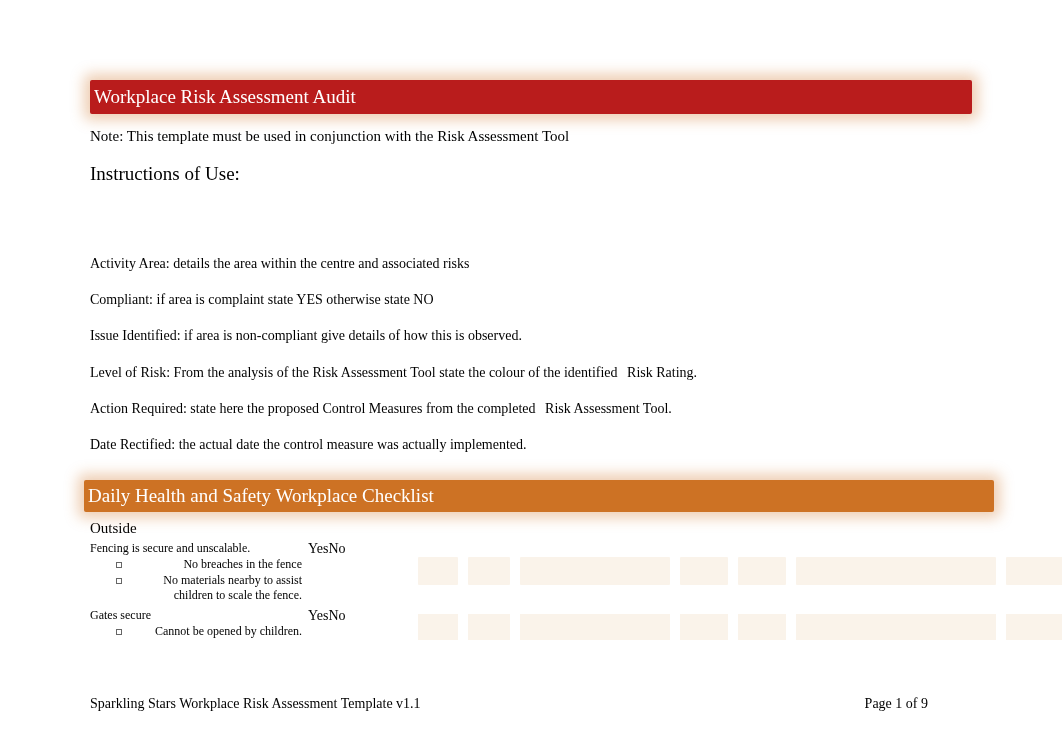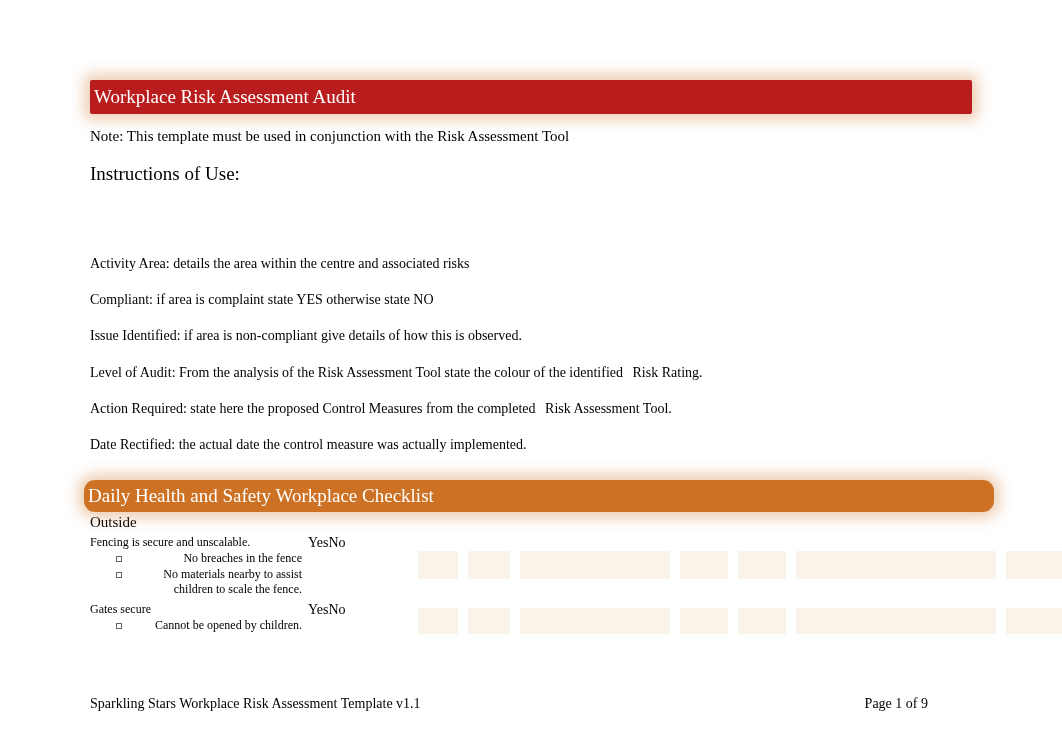--- a/index.html
+++ b/index.html
@@ -37,23 +37,23 @@
     line-height: 1.3;
   }
   .defs .label { white-space: nowrap; }
   .defs .extra { margin-left: 6px; }
   .section2 { margin-top: 26px; }
   .banner2 {
     background: #cd7224;
     color: #fff;
     font-size: 19px;
     padding: 5px 10px 5px 4px;
-    border-radius: 11px;
+    border-radius: 2px;
     box-shadow: 0 0 14px 6px rgba(205,114,36,0.35);
-    margin-bottom: 2px;
+    margin-bottom: 8px;
     position: relative;
     left: -6px;
     width: calc(100% + 28px);
   }
   .subhead {
     font-size: 15px;
     margin: 2px 0 2px 0;
   }
   .table {
     width: 100%;
@@ -148,21 +148,21 @@
     </p>
     <p>
       <span class="label">Compliant:</span>
       <span>if area is complaint state YES otherwise state NO</span>
     </p>
     <p>
       <span class="label">Issue Identified:</span>
       <span>if area is non-compliant give details of how this is observed.</span>
     </p>
     <p>
-      <span class="label">Level of Audit:</span>
+      <span class="label">Level of Risk:</span>
       <span>From the analysis of the Risk Assessment Tool state the colour of the identified</span>
       <span class="extra">Risk Rating.</span>
     </p>
     <p>
       <span class="label">Action Required:</span>
       <span>state here the proposed   Control Measures from the completed</span>
       <span class="extra">Risk Assessment Tool.</span>
     </p>
     <p>
       <span class="label">Date Rectified:</span>

